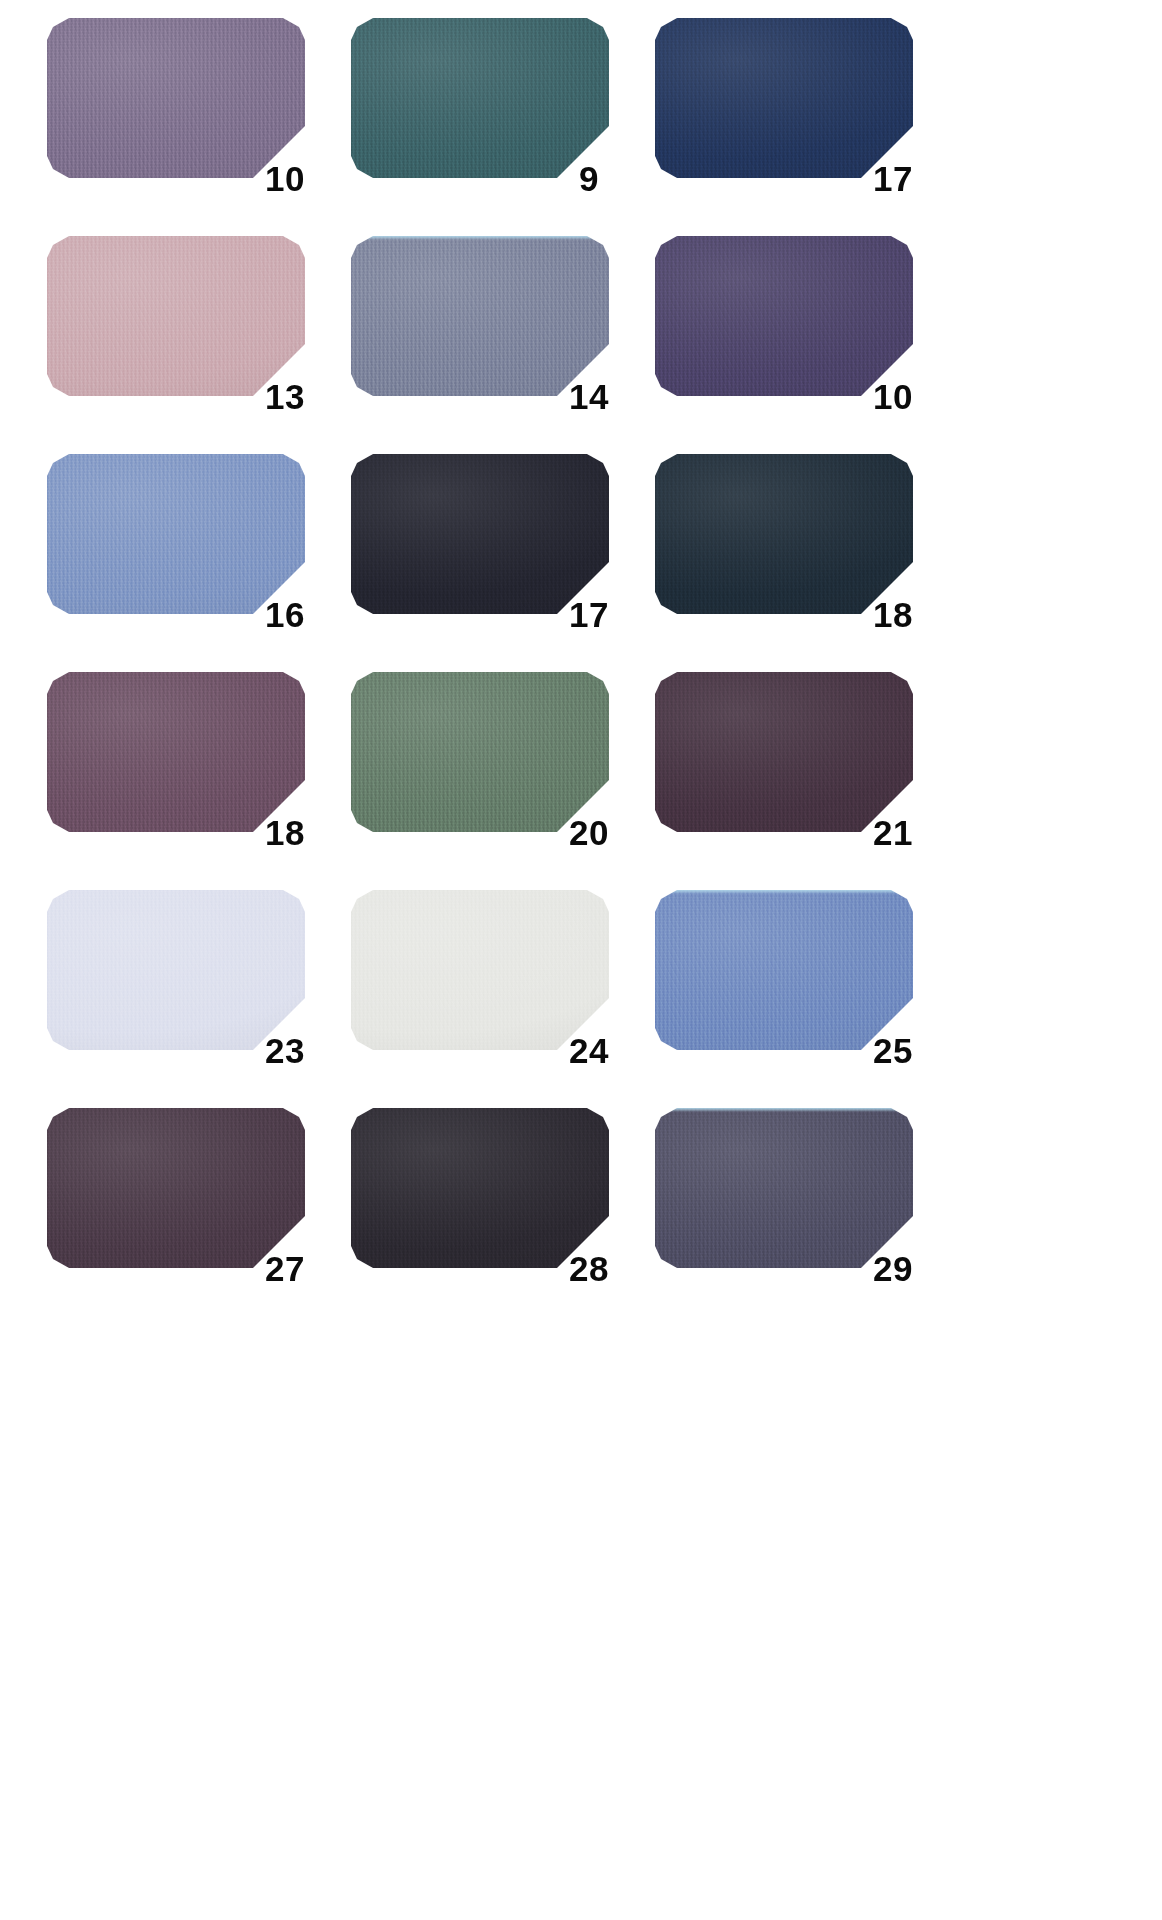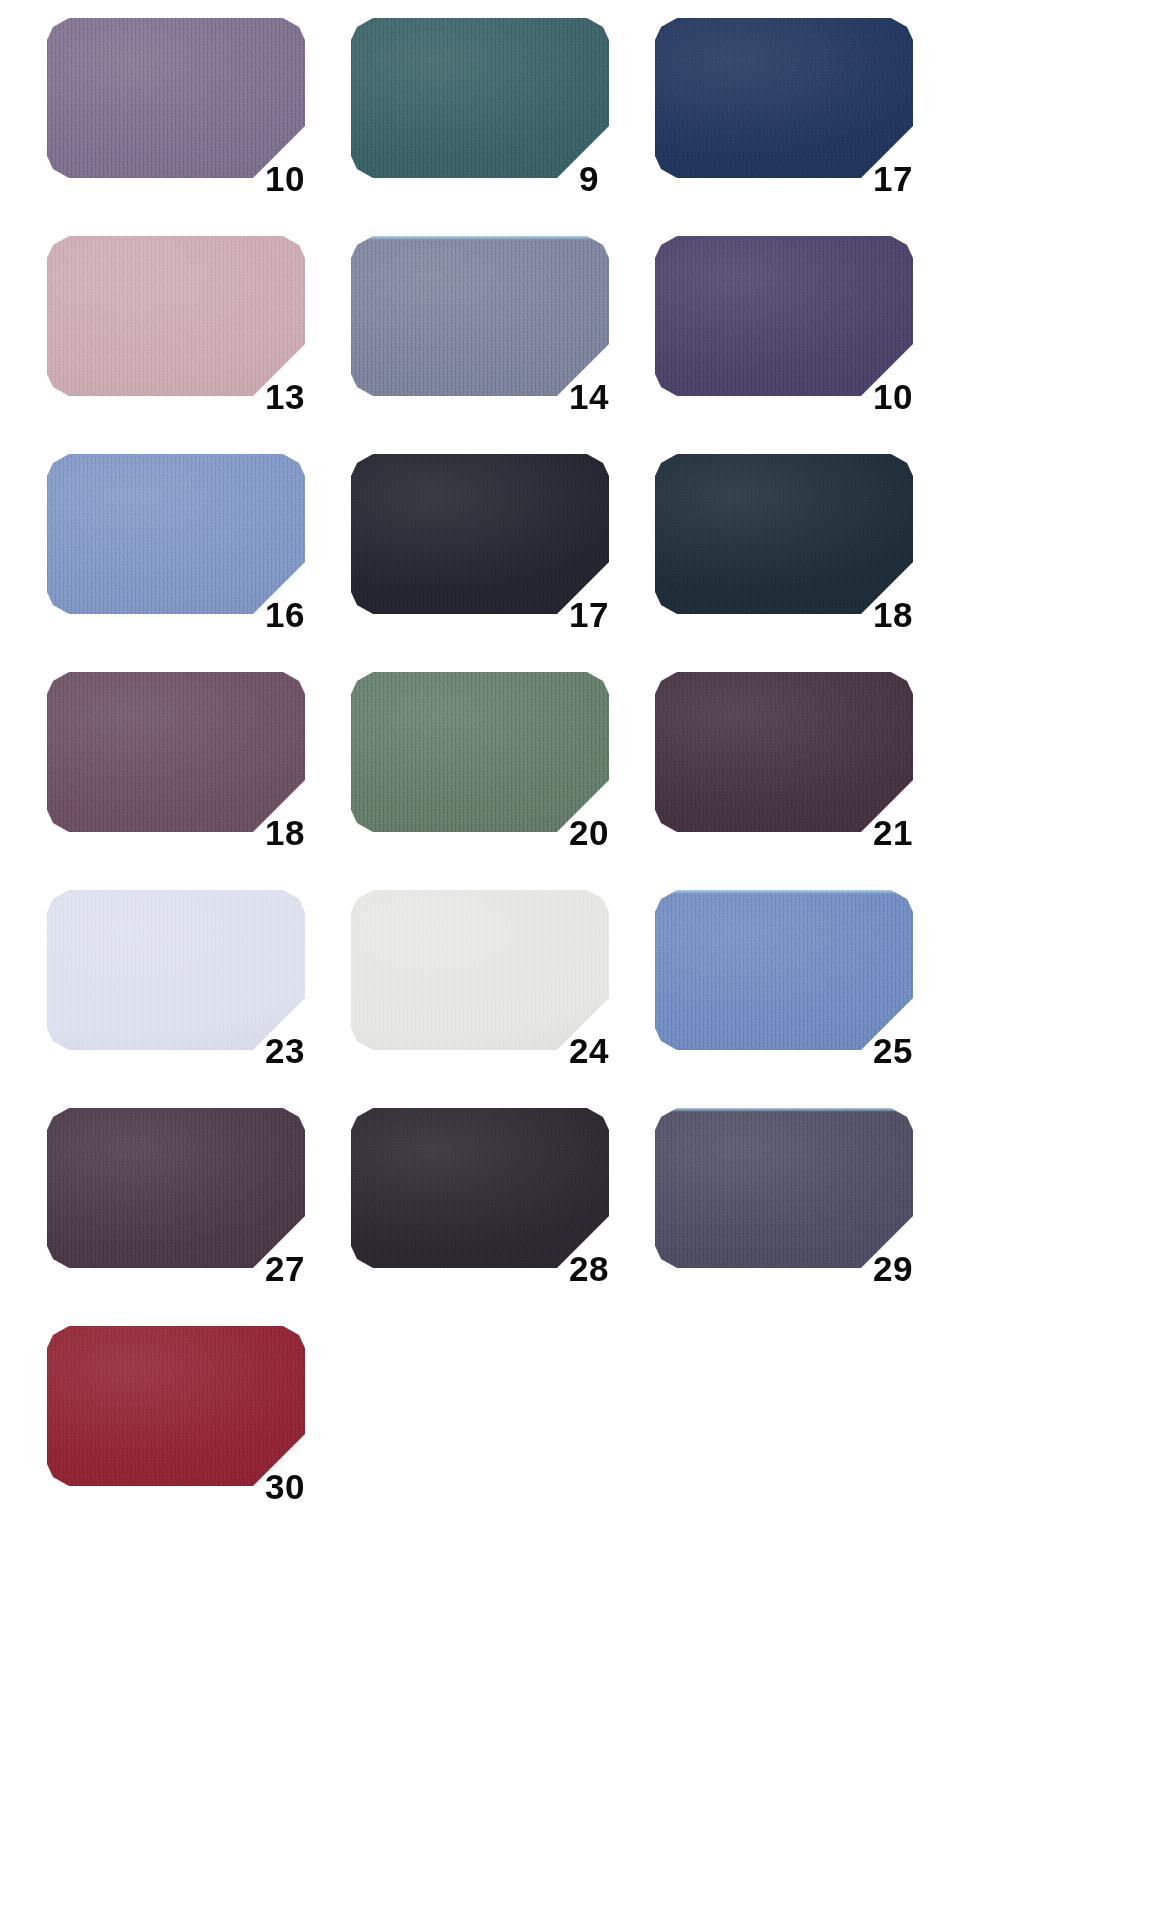--- a/index.html
+++ b/index.html
@@ -307,23 +307,14 @@
       </div>
       <div class="swatch-cell">
         <div class="chip has-edge">
           <div class="chip-fill" style="background: rgb(78, 77, 99);"></div>
           <div class="chip-weave"></div>
           <div class="chip-sheen"></div>
           <div class="chip-edge"></div>
         </div>
         <div class="swatch-number">29</div>
       </div>
-      <div class="swatch-cell">
-        <div class="chip">
-          <div class="chip-fill" style="background: rgb(143, 36, 52);"></div>
-          <div class="chip-weave"></div>
-          <div class="chip-sheen"></div>
-          <div class="chip-edge"></div>
-        </div>
-        <div class="swatch-number">30</div>
-      </div>
     </div>
 </div>
 
 </body></html>

